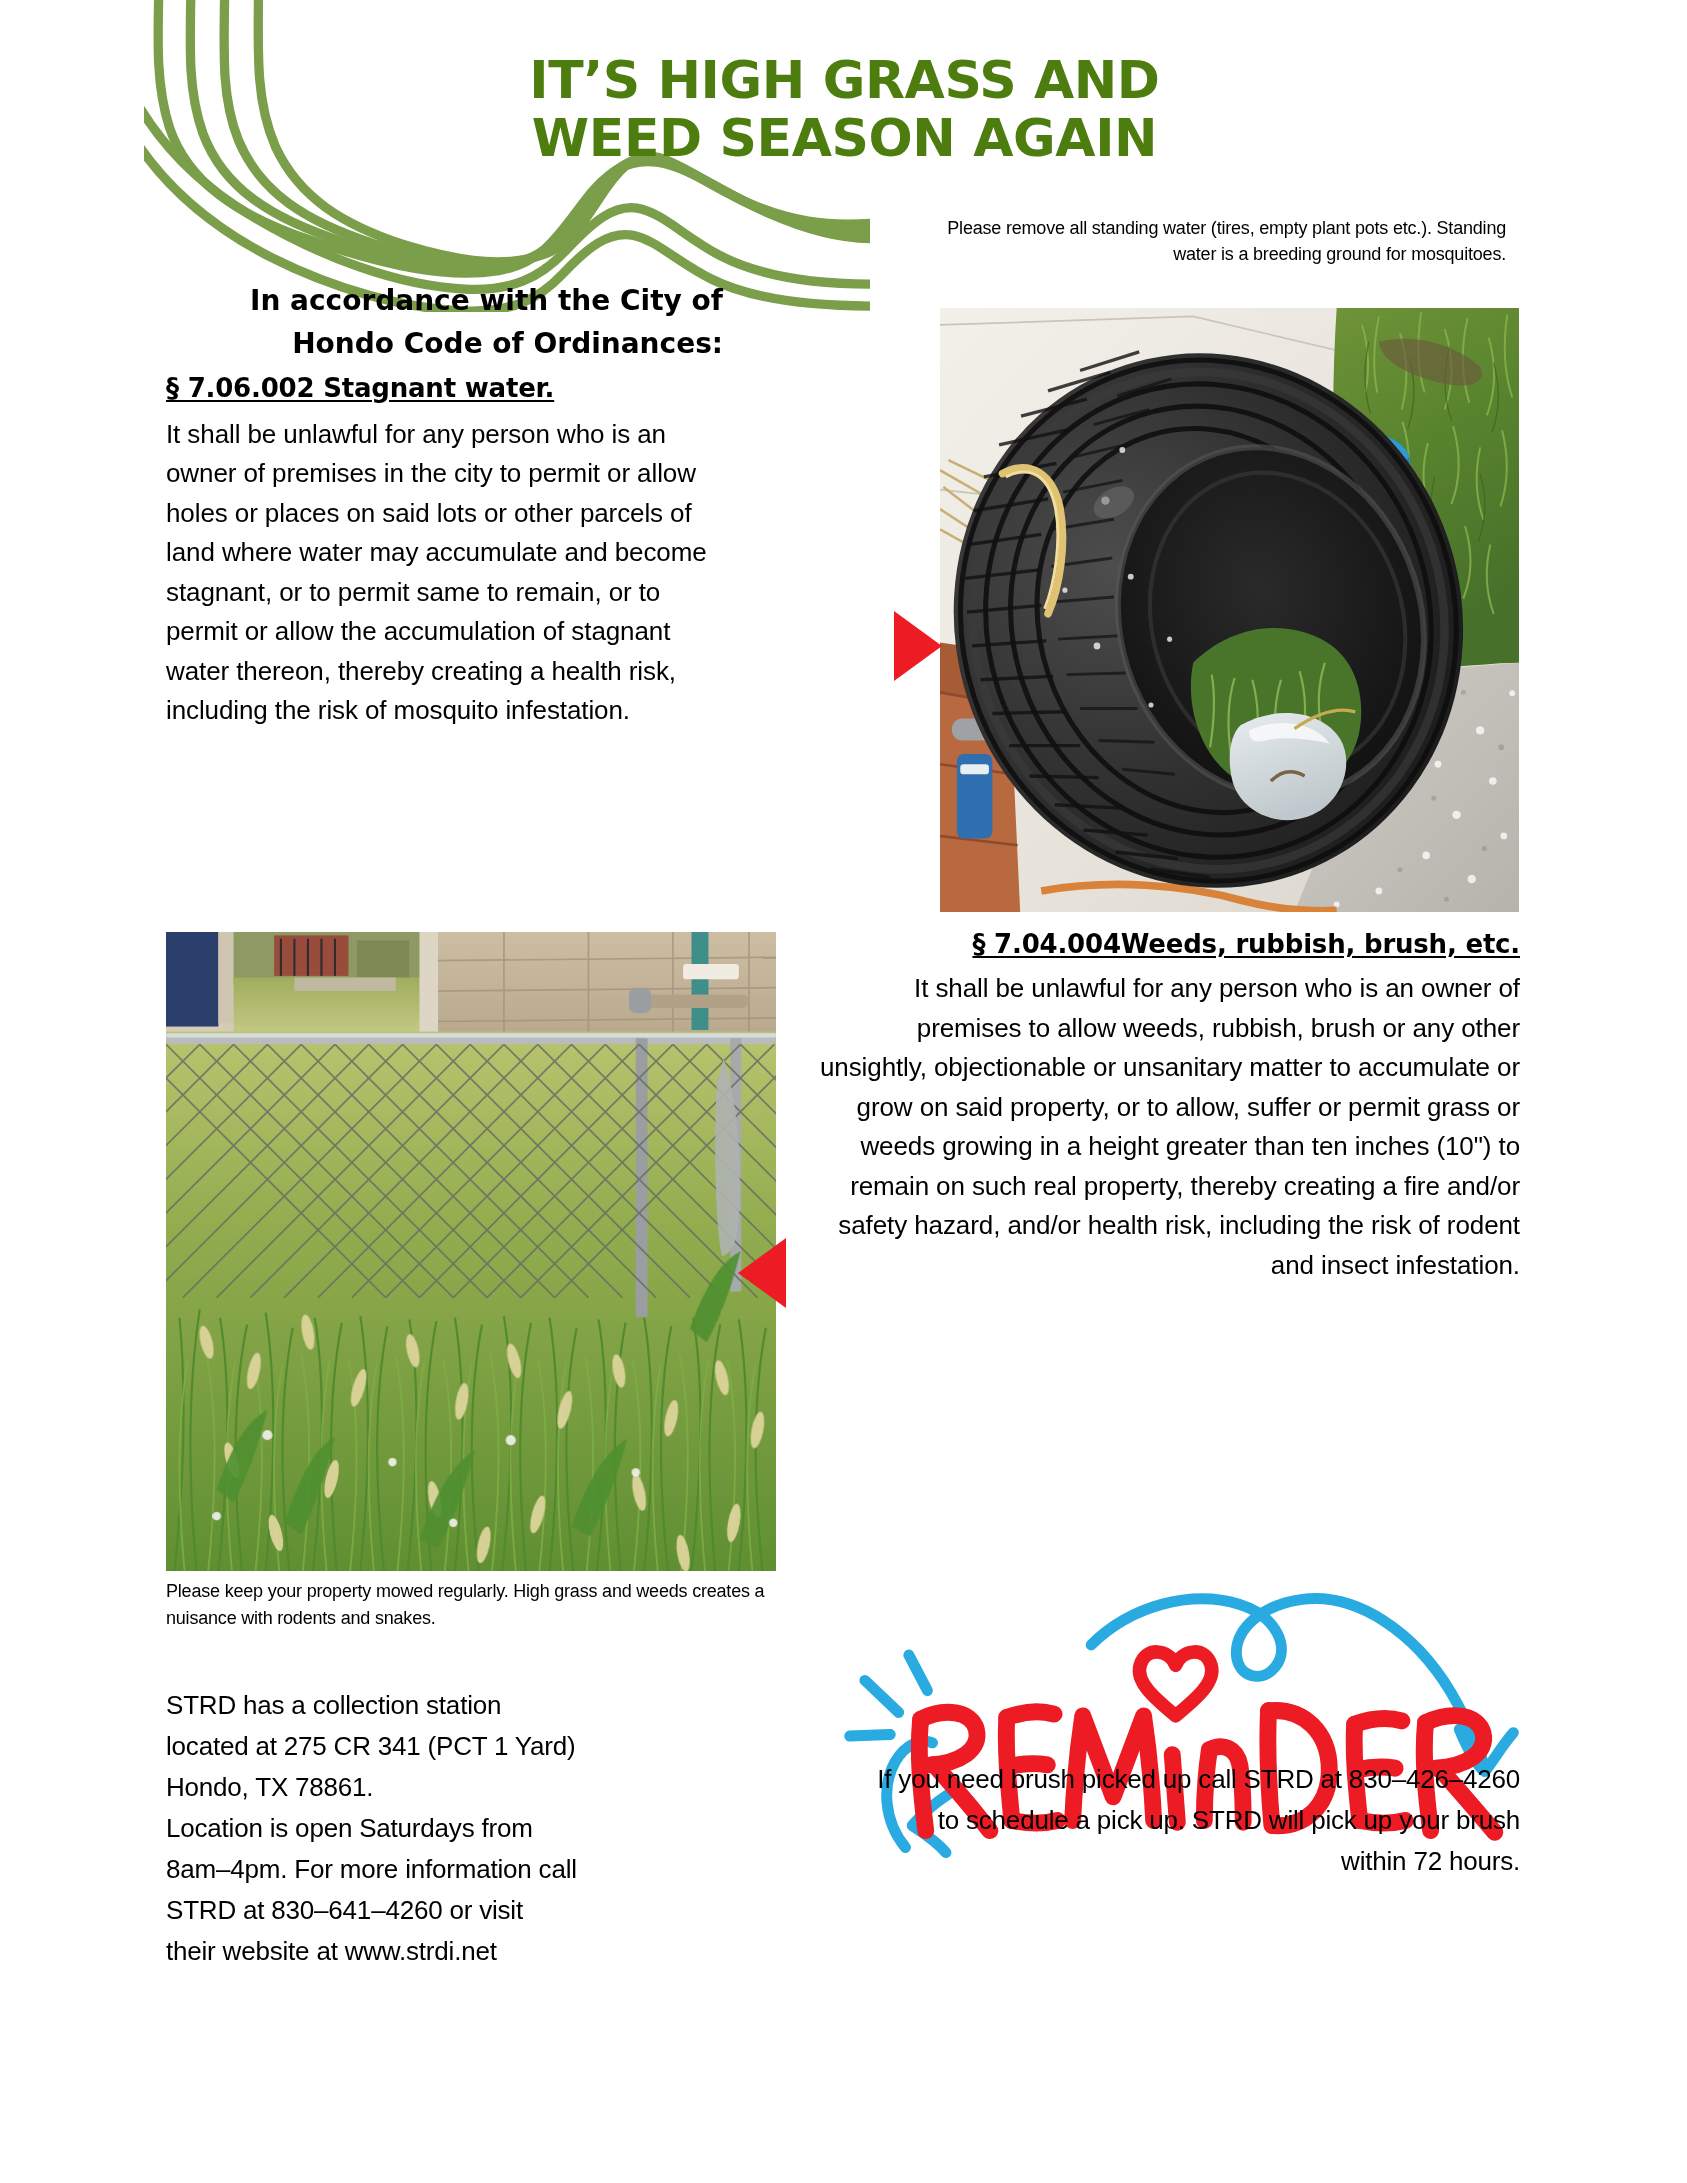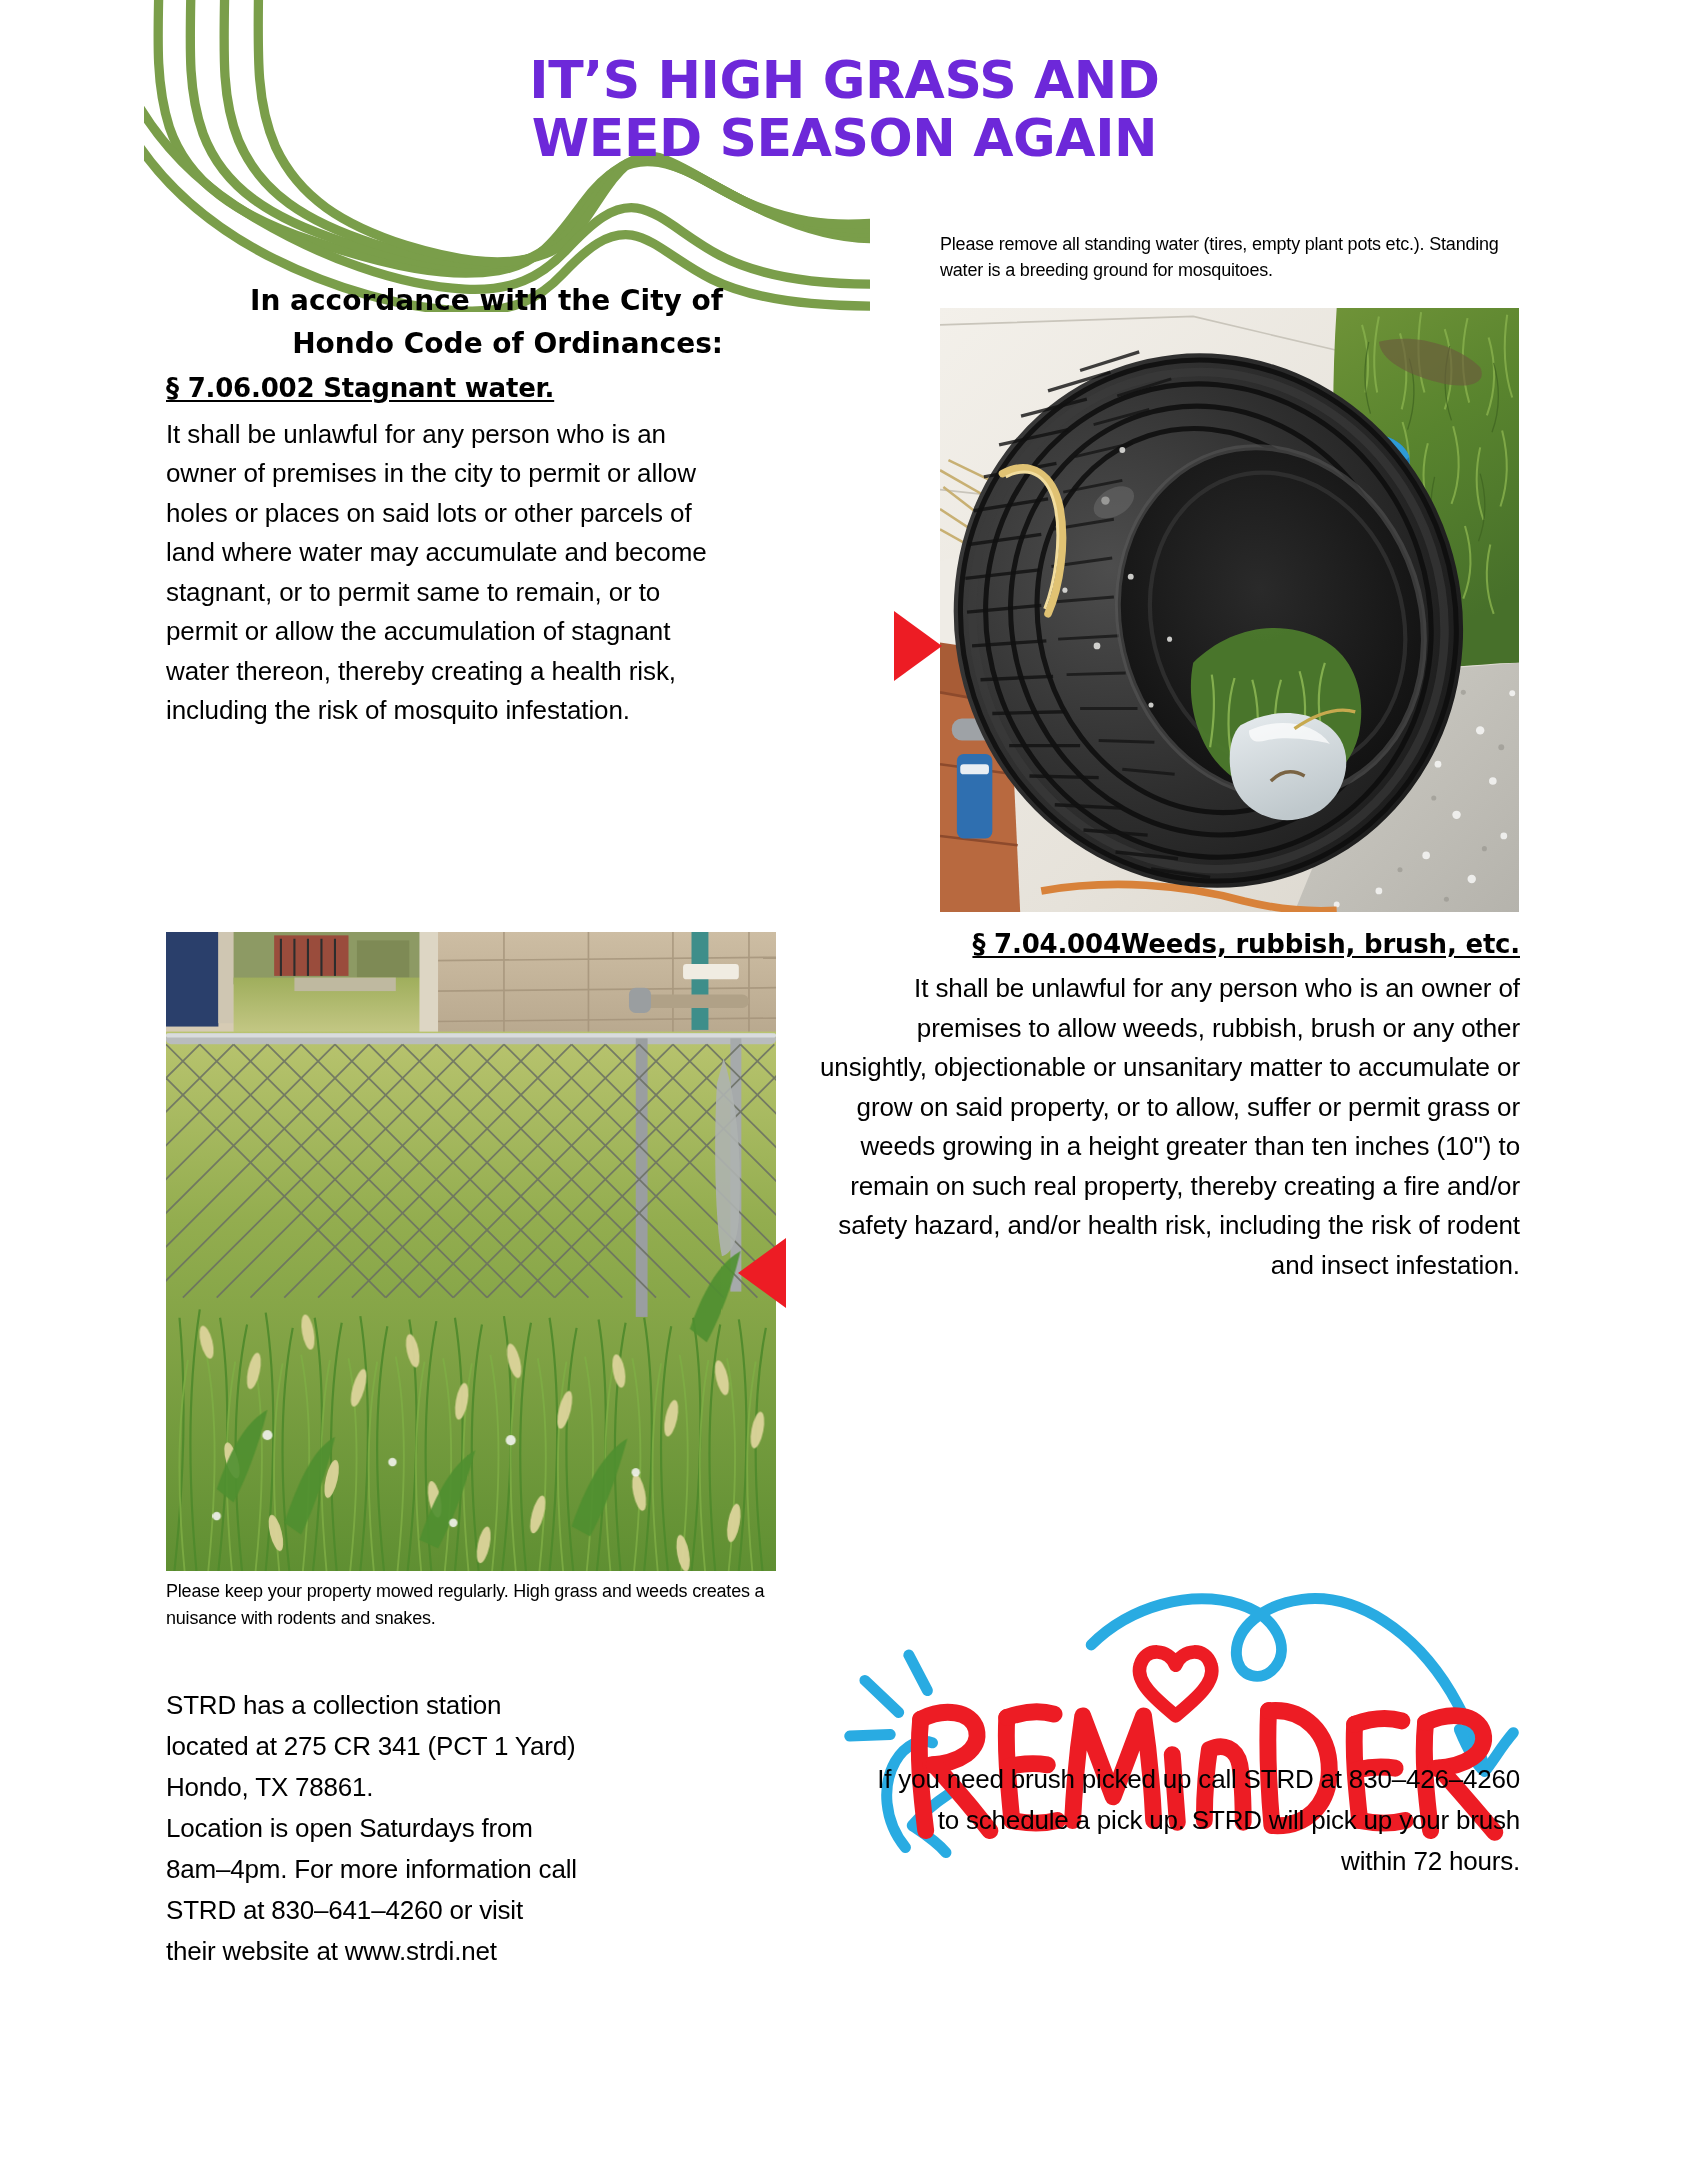--- a/index.html
+++ b/index.html
@@ -31,21 +31,21 @@
     position: absolute;
     left: 422px;
     top: 51px;
     width: 845px;
     text-align: center;
     font-family: "DejaVu Sans", sans-serif;
     font-weight: bold;
     font-size: 52px;
     line-height: 1.12;
     letter-spacing: -0.4px;
-    color: #6d28d9;
+    color: #4d7c0f;
   }
   .headline div { white-space: nowrap; }
 
   
   .left-col {
     position: absolute;
     left: 166px;
     top: 279px;
     width: 557px;
   }
@@ -69,25 +69,26 @@
   .ord-body {
     font-size: 26px;
     line-height: 1.52;
     letter-spacing: -0.1px;
   }
 
   
   .tire-caption {
     position: absolute;
     left: 940px;
-    top: 231px;
+    top: 215px;
     width: 566px;
     font-size: 18px;
     line-height: 1.45;
     letter-spacing: -0.2px;
+    text-align: right;
   }
 
   
   .photo {
     position: absolute;
     overflow: hidden;
     background: #cfcfc8;
   }
   .photo-tire {
     left: 940px;

